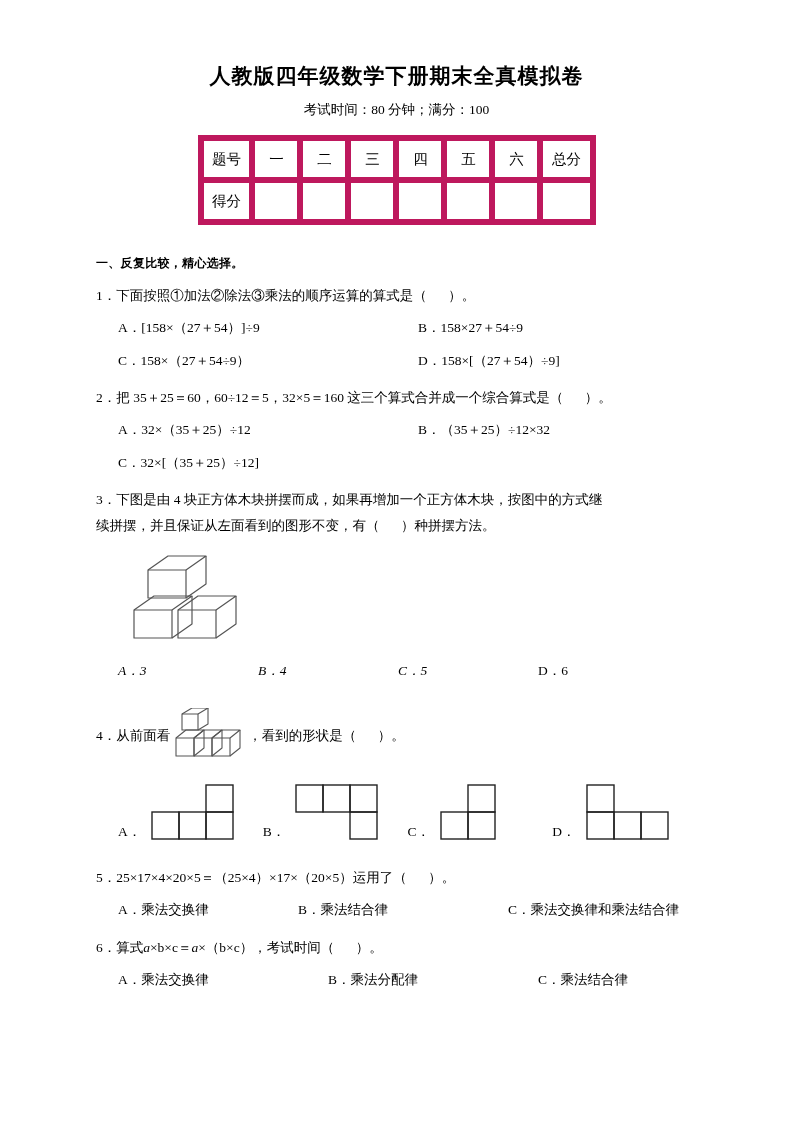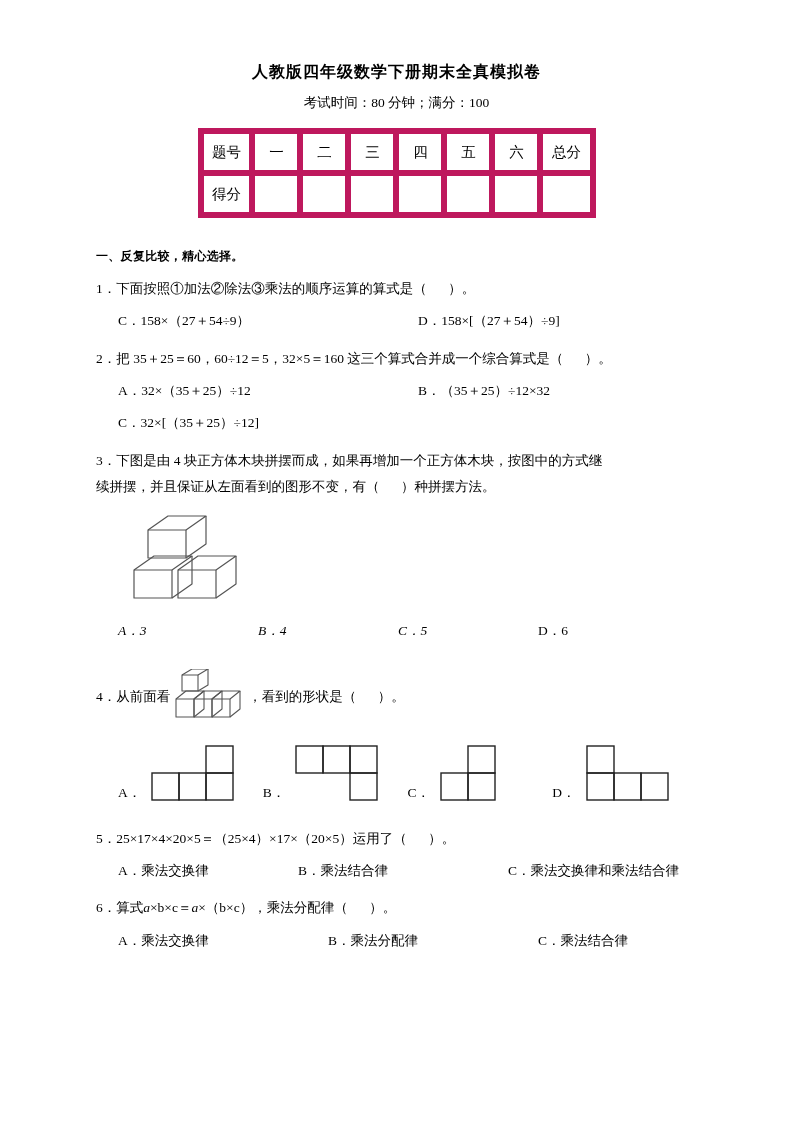--- a/index.html
+++ b/index.html
@@ -19,21 +19,21 @@
     position: relative;
     width: 793px;
     height: 1122px;
     box-sizing: border-box;
     padding: 0 96px;
   }
 
   
   .doc-title {
     text-align: center;
-    font-size: 16px;
+    font-size: 21px;
     font-weight: bold;
     letter-spacing: 1px;
     margin: 0;
     padding-top: 62px;
     font-family: "Liberation Sans", "DejaVu Sans", sans-serif;
   }
 
   
   .ident-row {
     margin-top: 52px;
@@ -185,20 +185,24 @@
       </table>
   </div>
 
   <div class="section-head">一、反复比较，精心选择。</div>
 
   <div class="q">
     <span>1．</span><span>下面按照①加法②除法③乘法的顺序运算的算式是（</span><span class="paren-blank">&nbsp;&nbsp;&nbsp;&nbsp;</span><span>）。</span>
   </div>
   <div class="opts">
     <div class="opts-row">
+      <div class="opt w-half"><span>A．</span><span class="mono-expr">[158×（27＋54）]÷9</span></div>
+      <div class="opt"><span>B．</span><span class="mono-expr">158×27＋54÷9</span></div>
+    </div>
+    <div class="opts-row">
       <div class="opt w-half"><span>C．</span><span class="mono-expr">158×（27＋54÷9）</span></div>
       <div class="opt"><span>D．</span><span class="mono-expr">158×[（27＋54）÷9]</span></div>
     </div>
   </div>
 
   <div class="q">
     <span>2．</span><span>把 35＋25＝60，60÷12＝5，32×5＝160 这三个算式合并成一个综合算式是（</span><span class="paren-blank">&nbsp;&nbsp;&nbsp;&nbsp;</span><span>）。</span>
   </div>
   <div class="opts">
     <div class="opts-row">
@@ -325,21 +329,21 @@
   </div>
   <div class="opts">
     <div class="opts-row">
       <div class="opt w-third"><span>A．</span><span>乘法交换律</span></div>
       <div class="opt w-third-wide"><span>B．</span><span>乘法结合律</span></div>
       <div class="opt"><span>C．</span><span>乘法交换律和乘法结合律</span></div>
     </div>
   </div>
 
   <div class="q">
-    <span>6．</span><span>算式</span><span class="ital">a</span><span class="mono-expr">×b×c＝</span><span class="ital">a</span><span class="mono-expr">×（b×c），乘法分配律（</span><span class="paren-blank">&nbsp;&nbsp;&nbsp;&nbsp;</span><span>）。</span>
+    <span>6．</span><span>算式</span><span class="ital">a</span><span class="mono-expr">×b×c＝</span><span class="ital">a</span><span class="mono-expr">×（b×c），考试时间（</span><span class="paren-blank">&nbsp;&nbsp;&nbsp;&nbsp;</span><span>）。</span>
   </div>
   <div class="opts">
     <div class="opts-row">
       <div class="opt w-third-wide"><span>A．</span><span>乘法交换律</span></div>
       <div class="opt w-third-wide"><span>B．</span><span>乘法分配律</span></div>
       <div class="opt"><span>C．</span><span>乘法结合律</span></div>
     </div>
   </div>
 
 </div>

